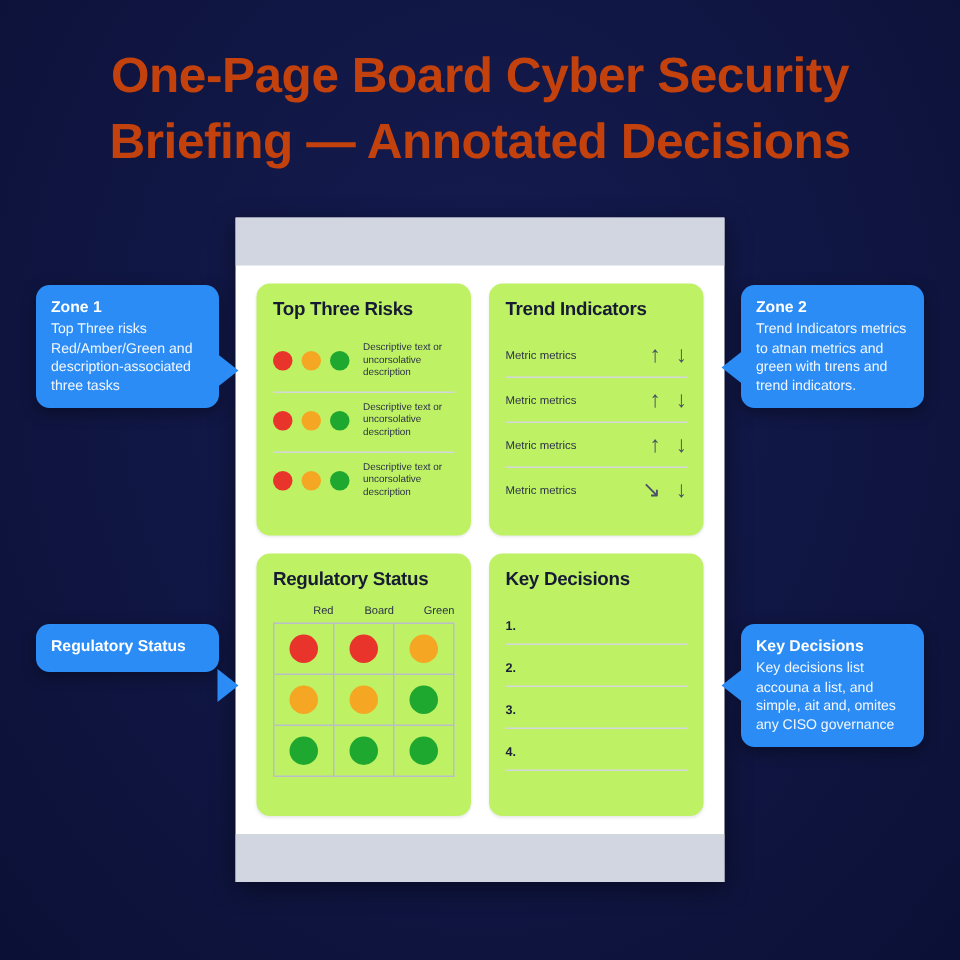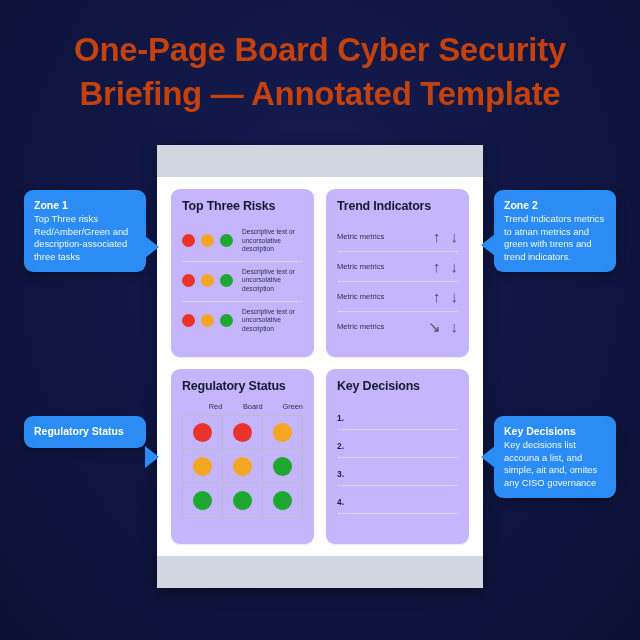--- a/index.html
+++ b/index.html
@@ -32,21 +32,21 @@
 
   #sheet-body{
     position:absolute;left:0;top:32px;width:326px;height:379px;
     padding:12px 14px;box-sizing:border-box;
     display:flex;flex-direction:column;gap:12px;
   }
   .row{display:flex;gap:12px;}
 
   
   .card{
-    background:#c4b5fd;border-radius:9px;
+    background:#bef264;border-radius:9px;
     padding:10px 11px 11px 11px;box-sizing:border-box;
     flex:1;min-width:0;
     box-shadow:0 1px 2px rgba(30,35,60,.10);
   }
   .card-title{
     font-size:12.5px;font-weight:bold;color:#161b33;
     margin:0 0 9px 0;letter-spacing:-0.2px;
   }
   .card.risks{height:168px;}
   .card.trend{height:168px;}
@@ -119,21 +119,21 @@
   #co-keyd{left:494px;top:416px;width:122px;}
   #co-reg .tail.right{top:30px;}
   #co-keyd .tail.left{top:30px;}
   #co-zone2 .tail.left{top:44px;}
 </style>
 </head>
 <body>
 
 <div id="title">
   <span class="ln">One-Page Board Cyber Security</span>
-  <span class="ln">Briefing — Annotated Template</span>
+  <span class="ln">Briefing — Annotated Decisions</span>
 </div>
 
 <div id="sheet">
   <div class="band top"></div>
 
   <div id="sheet-body">
 
     <div class="row">
 
       <div class="card risks">

